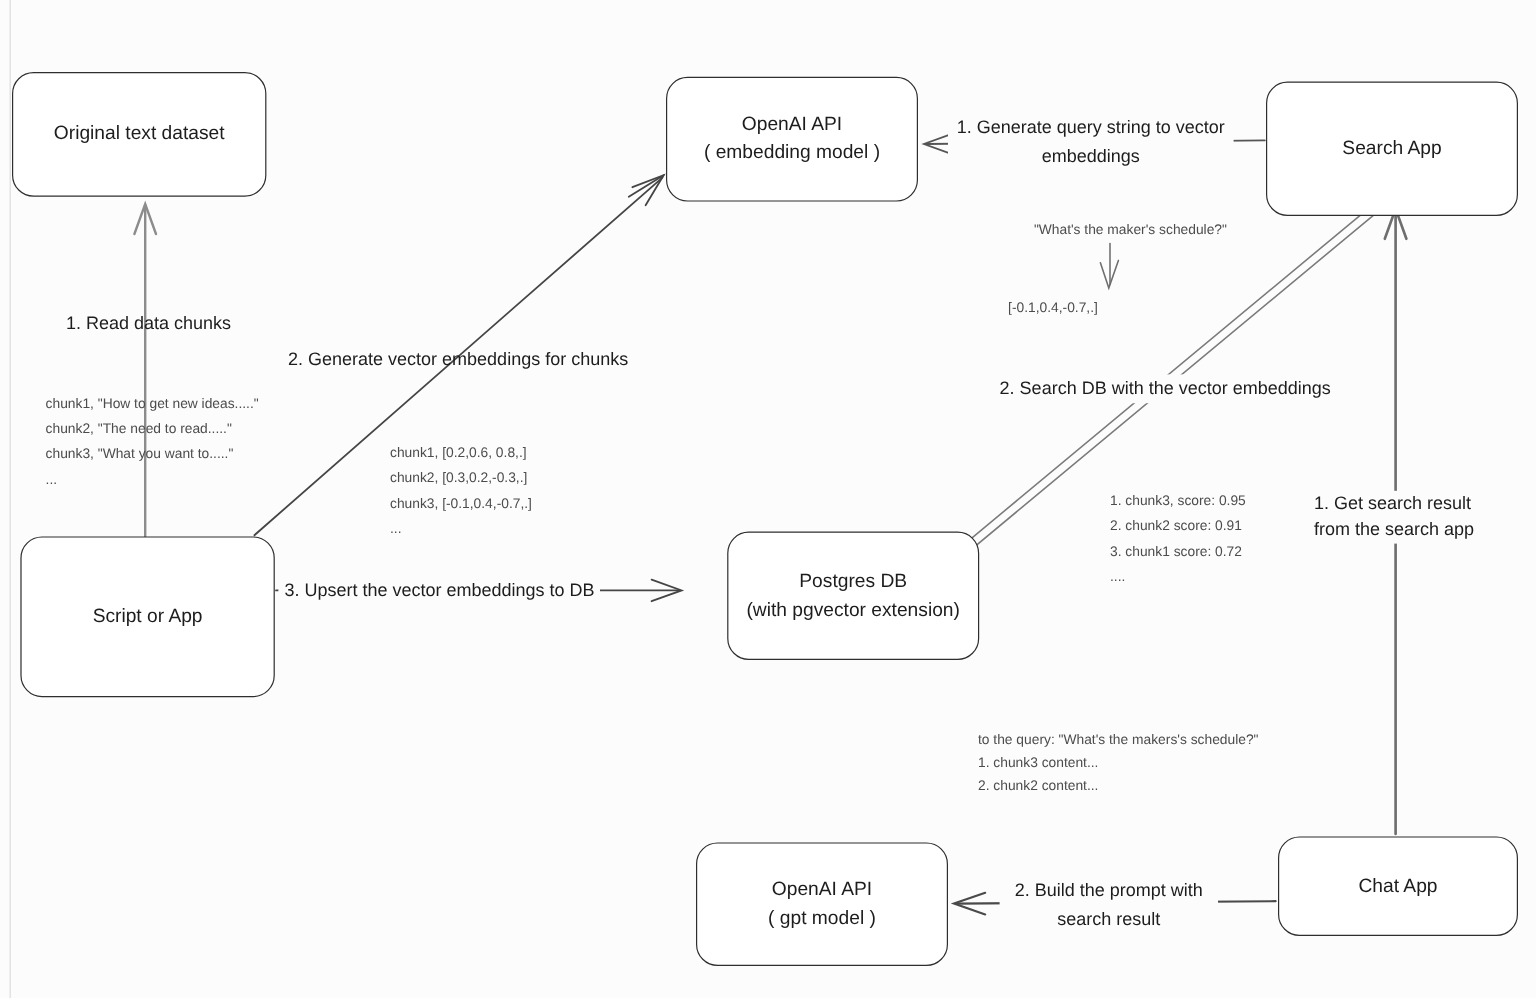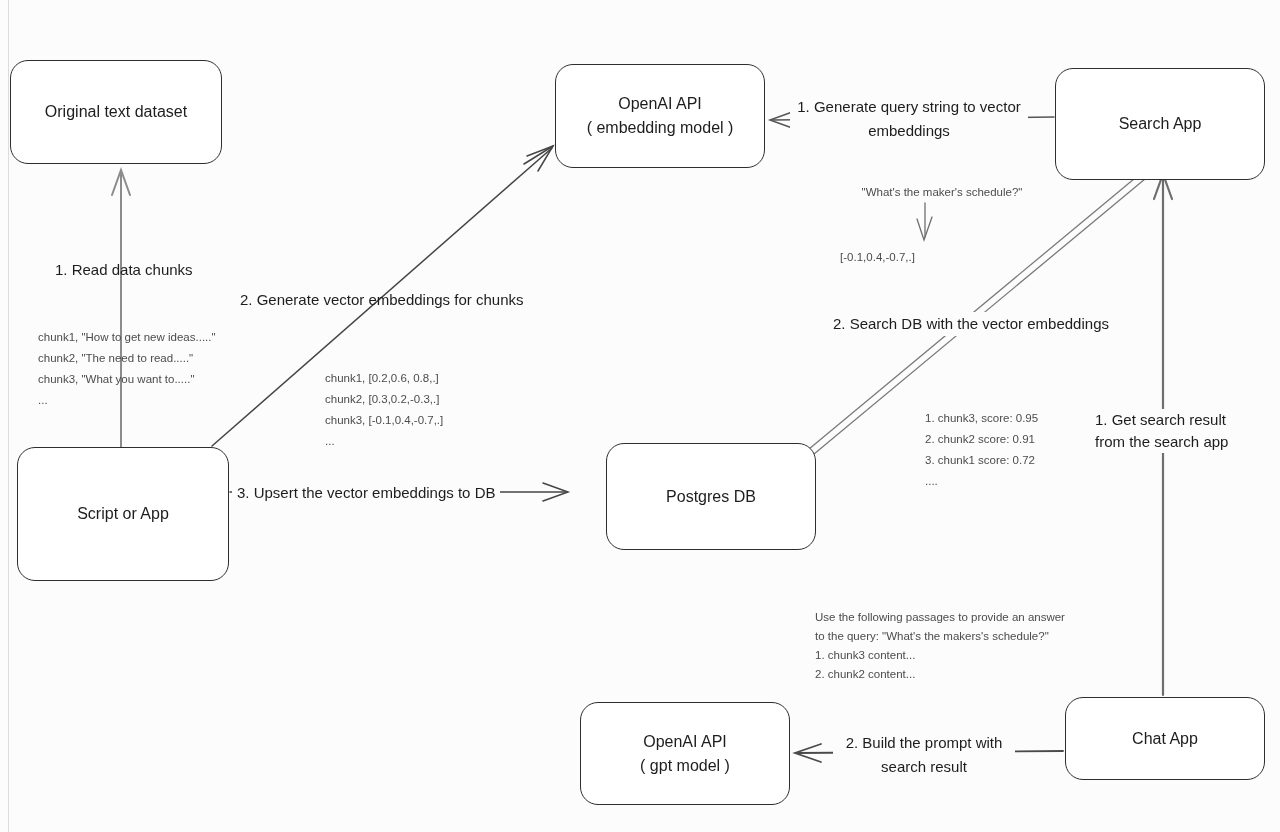--- a/index.html
+++ b/index.html
@@ -113,20 +113,21 @@
 <div class="node" style="left:1055px;top:68px;width:210px;height:112px">
   <div>Search App</div>
 </div>
 
 <div class="node" style="left:17px;top:447px;width:212px;height:134px">
   <div>Script or App</div>
 </div>
 
 <div class="node" style="left:606px;top:443px;width:210px;height:107px">
   <div>Postgres DB</div>
+  <div>(with pgvector extension)</div>
 </div>
 
 <div class="node" style="left:580px;top:702px;width:210px;height:103px">
   <div>OpenAI API</div>
   <div>( gpt model )</div>
 </div>
 
 <div class="node" style="left:1065px;top:697px;width:200px;height:83px">
   <div>Chat App</div>
 </div>
@@ -173,17 +174,16 @@
 <div class="annot center" style="left:810px;top:247px;width:135px">[-0.1,0.4,-0.7,.]</div>
 
 <div class="annot" style="left:925px;top:408px">
   <div>1. chunk3, score: 0.95</div>
   <div>2. chunk2 score: 0.91</div>
   <div>3. chunk1 score: 0.72</div>
   <div>....</div>
 </div>
 
 <div class="annot tight" style="left:815px;top:608px">
-  <div>Use the following passages to provide an answer</div>
   <div>to the query: "What's the makers's schedule?"</div>
   <div>1. chunk3 content...</div>
   <div>2. chunk2 content...</div>
 </div>
 
 </body></html>

